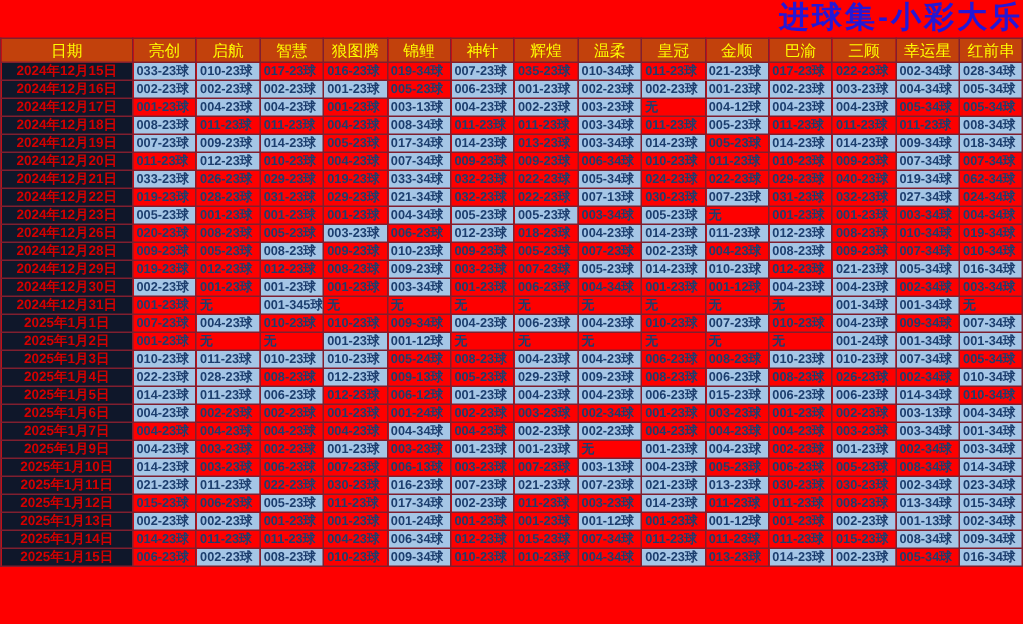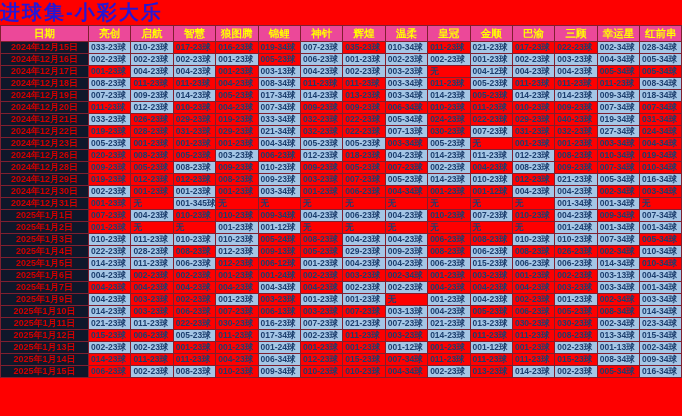--- a/index.html
+++ b/index.html
@@ -3,33 +3,33 @@
 <meta charset="utf-8">
 <style>
   html,body{margin:0;padding:0;}
   body{
     width:682px;height:416px;overflow:hidden;
     background:#fe0000;
     font-family:"Liberation Sans","DejaVu Sans",sans-serif;
   }
   .wrap{width:682px;height:416px;overflow:hidden;}
   .title-bar{
-    height:25px;display:flex;align-items:center;justify-content:flex-start;
+    height:25px;display:flex;align-items:center;justify-content:flex-end;
   }
   .title{
     color:#2417d6;font-size:20px;font-weight:bold;letter-spacing:2px;
     line-height:25px;white-space:nowrap;
   }
   table{
     border-collapse:collapse;table-layout:fixed;width:682px;
   }
   col.c-date{width:88px;}
   col.c-val{width:42.4px;}
   th{
-    background:#ec4899;color:#ffff00;font-size:10.5px;font-weight:bold;
+    background:#c2410c;color:#ffff00;font-size:10.5px;font-weight:normal;
     height:15px;padding:0;text-align:center;white-space:nowrap;overflow:hidden;
     border:1px solid #801f2f;
     margin-top:40px;
   }
   td{
     height:11px;padding:0 0 0 2px;font-size:8.5px;line-height:11px;
     white-space:nowrap;overflow:hidden;text-align:left;
     border:1px solid #801f2f;color:#1c3e6e;font-weight:bold;
   }
   td.date{
@@ -194,21 +194,21 @@
           <td class="r">019-23球</td>
           <td class="b">033-34球</td>
           <td class="r">032-23球</td>
           <td class="r">022-23球</td>
           <td class="b">005-34球</td>
           <td class="r">024-23球</td>
           <td class="r">022-23球</td>
           <td class="r">029-23球</td>
           <td class="r">040-23球</td>
           <td class="b">019-34球</td>
-          <td class="r">031-34球</td>
+          <td class="r">062-34球</td>
         </tr>
         <tr>
           <td class="date">2024年12月22日</td>
           <td class="r">019-23球</td>
           <td class="r">028-23球</td>
           <td class="r">031-23球</td>
           <td class="r">029-23球</td>
           <td class="b">021-34球</td>
           <td class="r">032-23球</td>
           <td class="r">022-23球</td>

